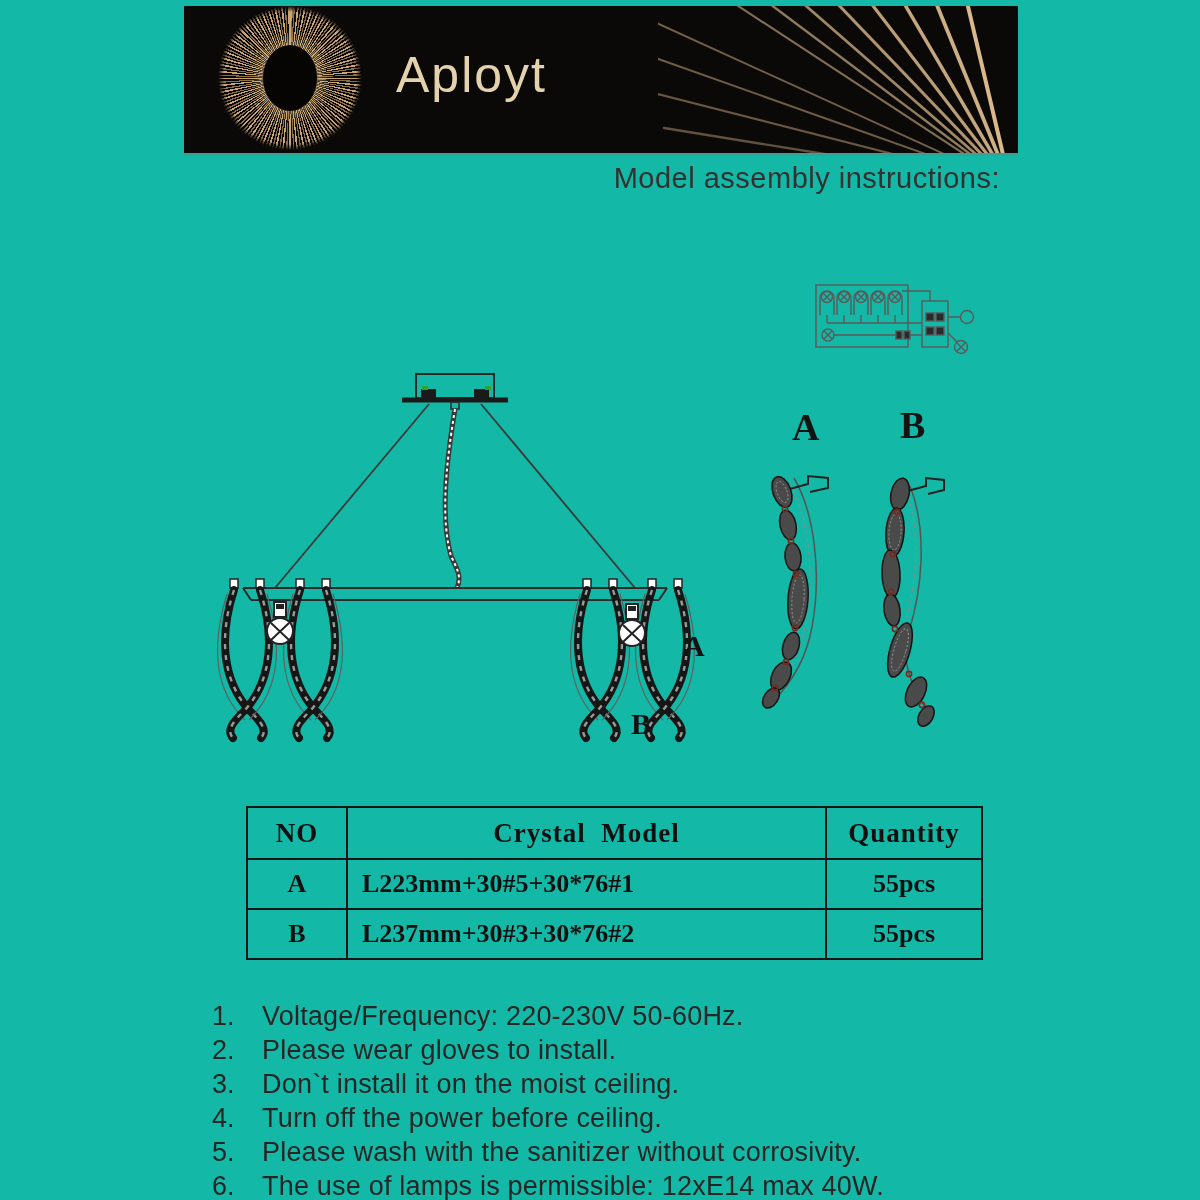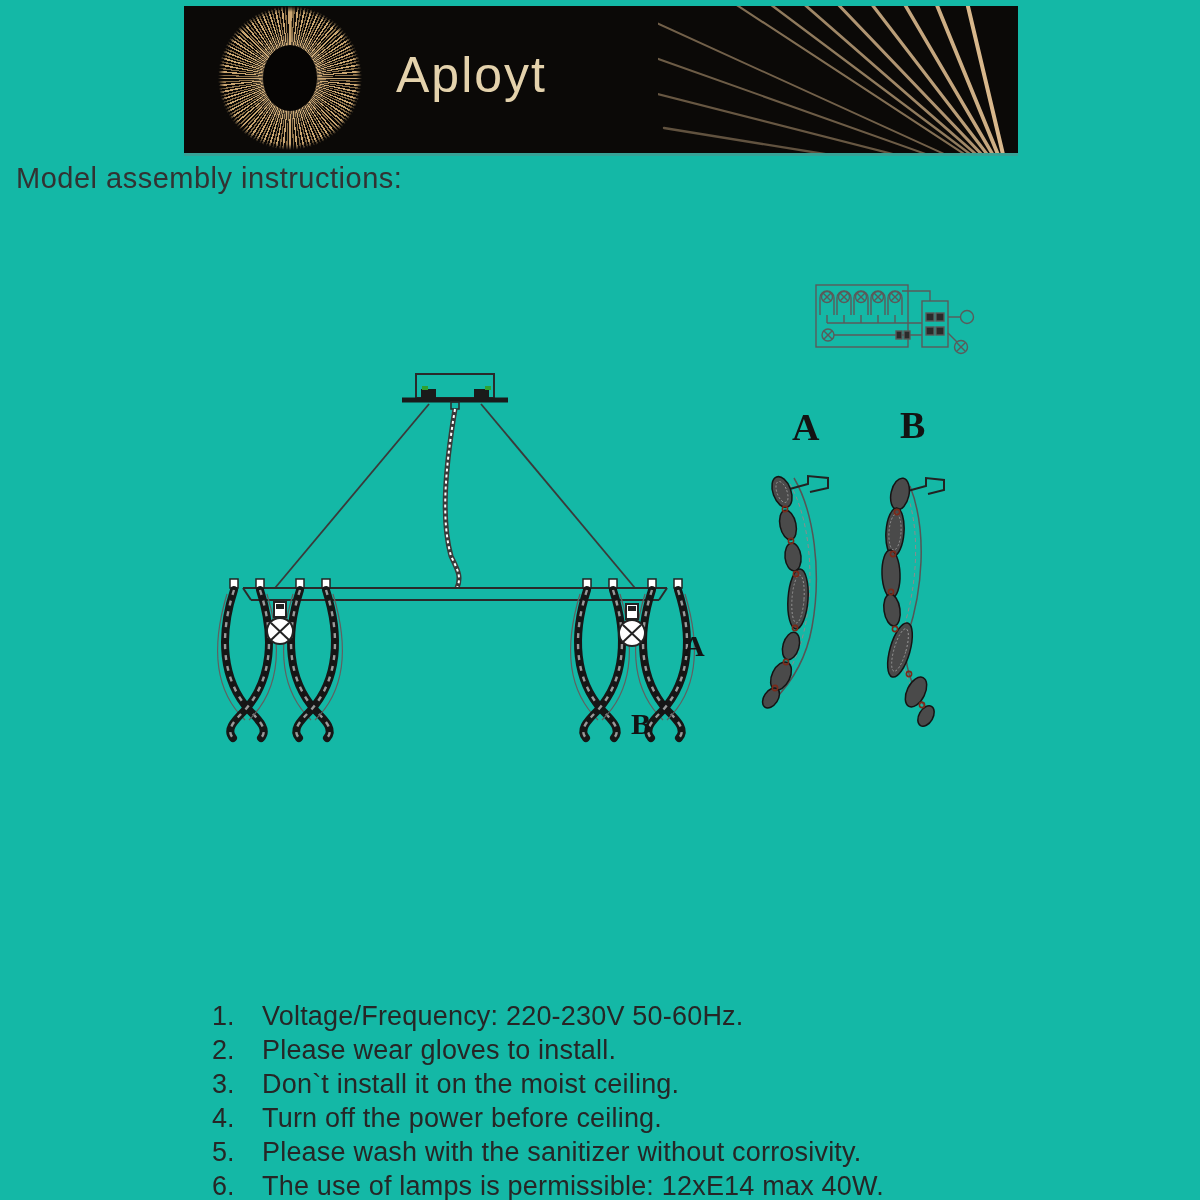--- a/index.html
+++ b/index.html
@@ -16,22 +16,22 @@
        repeating-conic-gradient(from 2.8deg,#8a6f48 0deg 1.2deg,rgba(0,0,0,0) 1.2deg 5.6deg);
      -webkit-mask:radial-gradient(circle,transparent 0 26px,#000 29px 66px,transparent 72px);
      mask:radial-gradient(circle,transparent 0 26px,#000 29px 66px,transparent 72px);}
   .starburst-core{position:absolute;left:50%;top:50%;width:54px;height:66px;margin:-33px 0 0 -27px;
      background:#060504;border-radius:50%;box-shadow:0 0 14px 5px rgba(222,190,140,.55);}
   .brand-name{position:absolute;left:212px;top:40px;font-size:50px;font-weight:300;
      letter-spacing:2px;color:#e4d2ac;}
   .rays{position:absolute;right:0;top:0;width:360px;height:147px;}
 
   
-  .title-block{position:absolute;left:0;top:160px;width:1000px;text-align:left;
-     font-size:29px;line-height:37px;color:#323232;font-weight:500;letter-spacing:.5px;margin-left:16px;}
+  .title-block{position:absolute;left:0;top:160px;width:1000px;text-align:right;
+     font-size:29px;line-height:37px;color:#323232;font-weight:500;letter-spacing:.5px;}
 
   
   .wiring-svg{position:absolute;left:810px;top:270px;width:166px;height:94px;}
   .main-svg{position:absolute;left:195px;top:360px;width:520px;height:392px;}
   .detail-svg{position:absolute;left:738px;top:392px;width:240px;height:346px;}
   .diag-label{font-family:"Liberation Serif",serif;font-weight:bold;fill:#131313;}
 
   
   .crystal-table{position:absolute;left:246px;top:806px;border-collapse:collapse;
      font-family:"Liberation Serif",serif;font-weight:bold;color:#101010;}
@@ -259,20 +259,41 @@
         <circle cx="159" cy="120" r="2.6"></circle>
           <circle cx="155" cy="162" r="2.6"></circle>
         <circle cx="153" cy="200" r="2.6"></circle>
           <circle cx="157" cy="237" r="2.6"></circle>
         <circle cx="171" cy="282" r="2.6"></circle>
           <circle cx="184" cy="313" r="2.6"></circle>
       </g>
     </g>
   </svg>
 
+  <table class="crystal-table">
+    <thead>
+      <tr>
+        <th class="col-no">NO</th>
+        <th class="col-model">Crystal  Model</th>
+        <th class="col-qty">Quantity</th>
+      </tr>
+    </thead>
+    <tbody>
+      <tr>
+        <td class="col-no">A</td>
+        <td class="col-model">L223mm+30#5+30*76#1</td>
+        <td class="col-qty">55pcs</td>
+      </tr>
+      <tr>
+        <td class="col-no">B</td>
+        <td class="col-model">L237mm+30#3+30*76#2</td>
+        <td class="col-qty">55pcs</td>
+      </tr>
+    </tbody>
+  </table>
 
   <div class="instr">
     <div class="instr-row">
       <span class="instr-num">1.</span>
       <span class="instr-text">Voltage/Frequency: 220-230V 50-60Hz.</span>
     </div>
     <div class="instr-row">
       <span class="instr-num">2.</span>
       <span class="instr-text">Please wear gloves to install.</span>
     </div>

